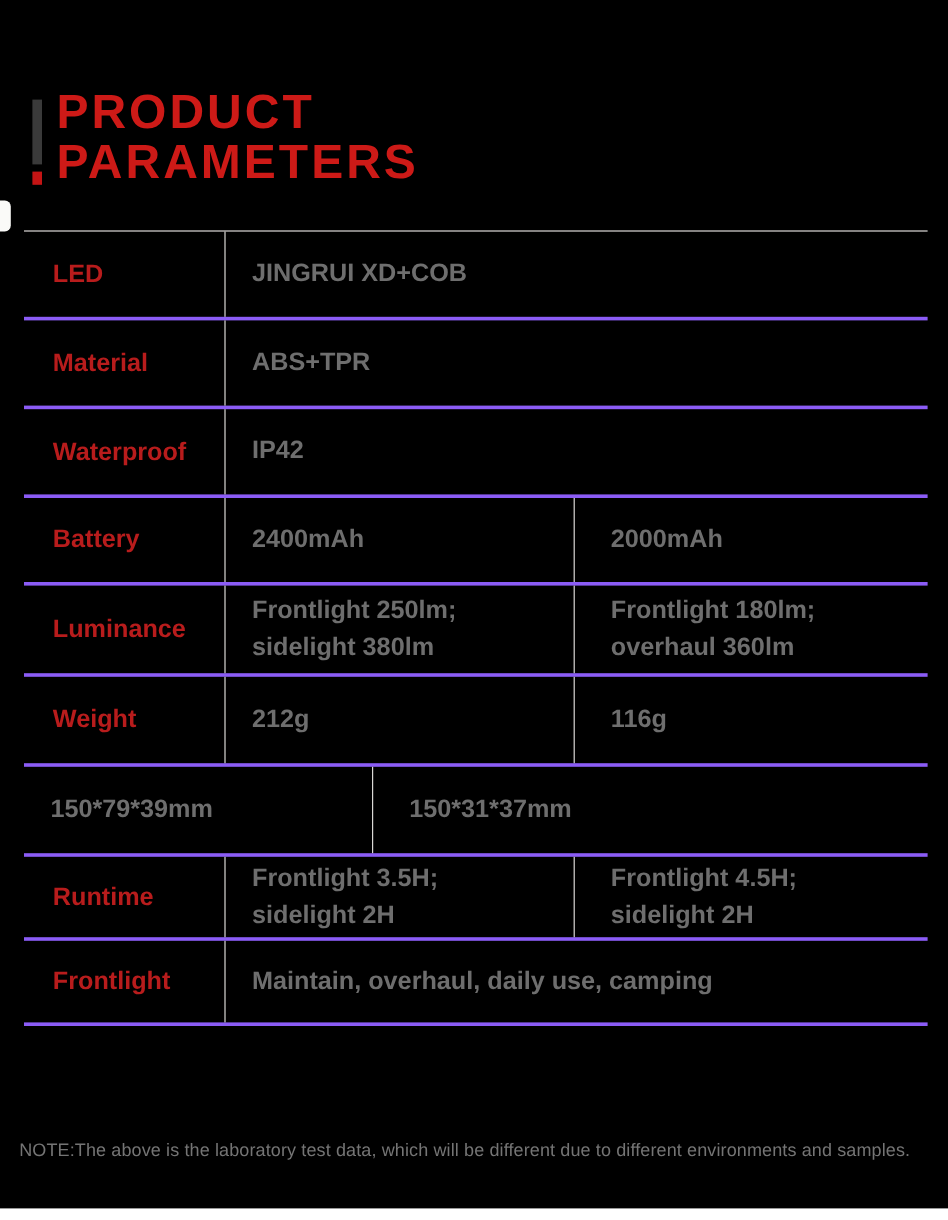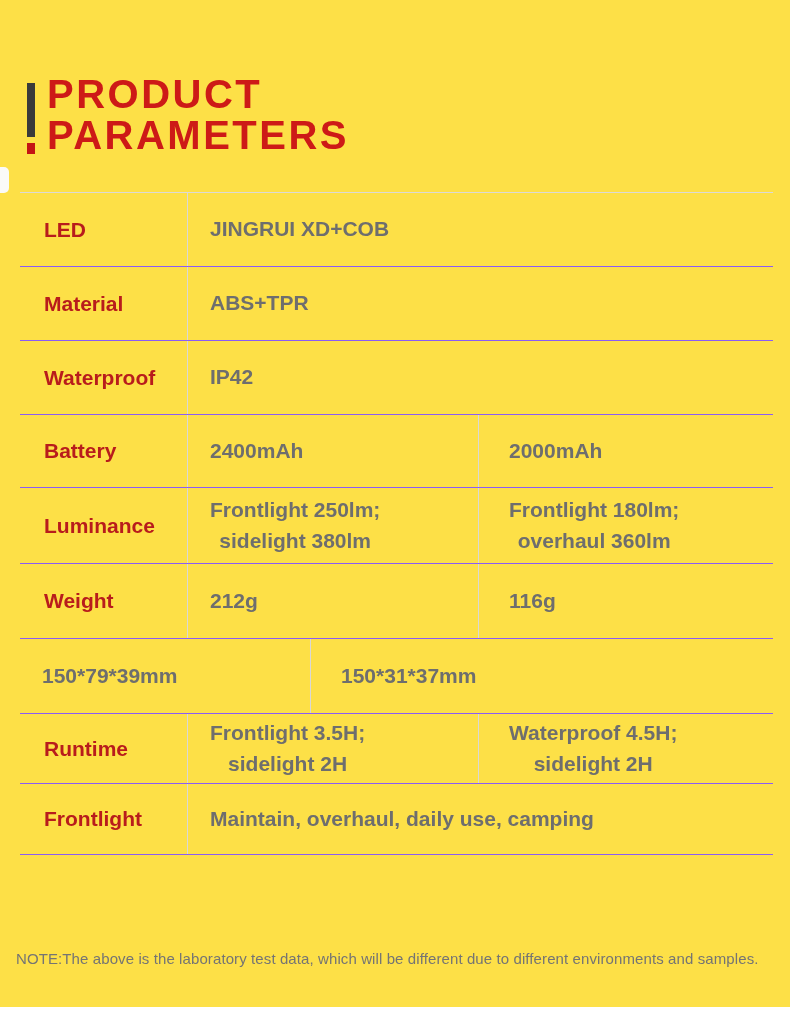--- a/index.html
+++ b/index.html
@@ -1,20 +1,20 @@
 <!DOCTYPE html>
 <html><head>
 <meta charset="utf-8">
 <style>
   html, body { margin: 0; padding: 0; }
   .screen {
     position: relative;
     width: 790px;
     height: 1017px;
-    background: #fde047;
+    background: #000000;
     font-family: "Liberation Sans", sans-serif;
     overflow: hidden;
   }
 
   
   .excl-bar {
     position: absolute;
     left: 27px; top: 83px;
     width: 8px; height: 54px;
     background: #3a3a3a;
@@ -48,22 +48,21 @@
   
   .spec-table {
     position: absolute;
     left: 20px; top: 192px;
     width: 753px;
     border-top: 1px solid #dcdad7;
   }
   .row {
     display: flex;
     box-sizing: border-box;
-    border-bottom: 1px solid #8b5cf6;
-    text-align: center;
+    border-bottom: 3px solid #8b5cf6;
   }
   .cell {
     display: flex;
     align-items: center;
     box-sizing: border-box;
     font-weight: bold;
   }
   .label-cell {
     width: 168px;
     flex: 0 0 168px;
@@ -160,21 +159,21 @@
 
     <div class="row" style="height:75px">
       <div class="cell value-cell col1">150*79*39mm</div>
       <div class="cell value-cell col2">150*31*37mm</div>
     </div>
 
     <div class="row" style="height:70px">
       <div class="cell label-cell">Runtime</div>
       <div class="cell value-cell col1">Frontlight 3.5H;
 sidelight 2H</div>
-      <div class="cell value-cell col2">Waterproof 4.5H;
+      <div class="cell value-cell col2">Frontlight 4.5H;
 sidelight 2H</div>
     </div>
 
     <div class="row" style="height:71px">
       <div class="cell label-cell">Frontlight</div>
       <div class="cell value-cell">Maintain, overhaul, daily use, camping</div>
     </div>
 
   </div>
 

